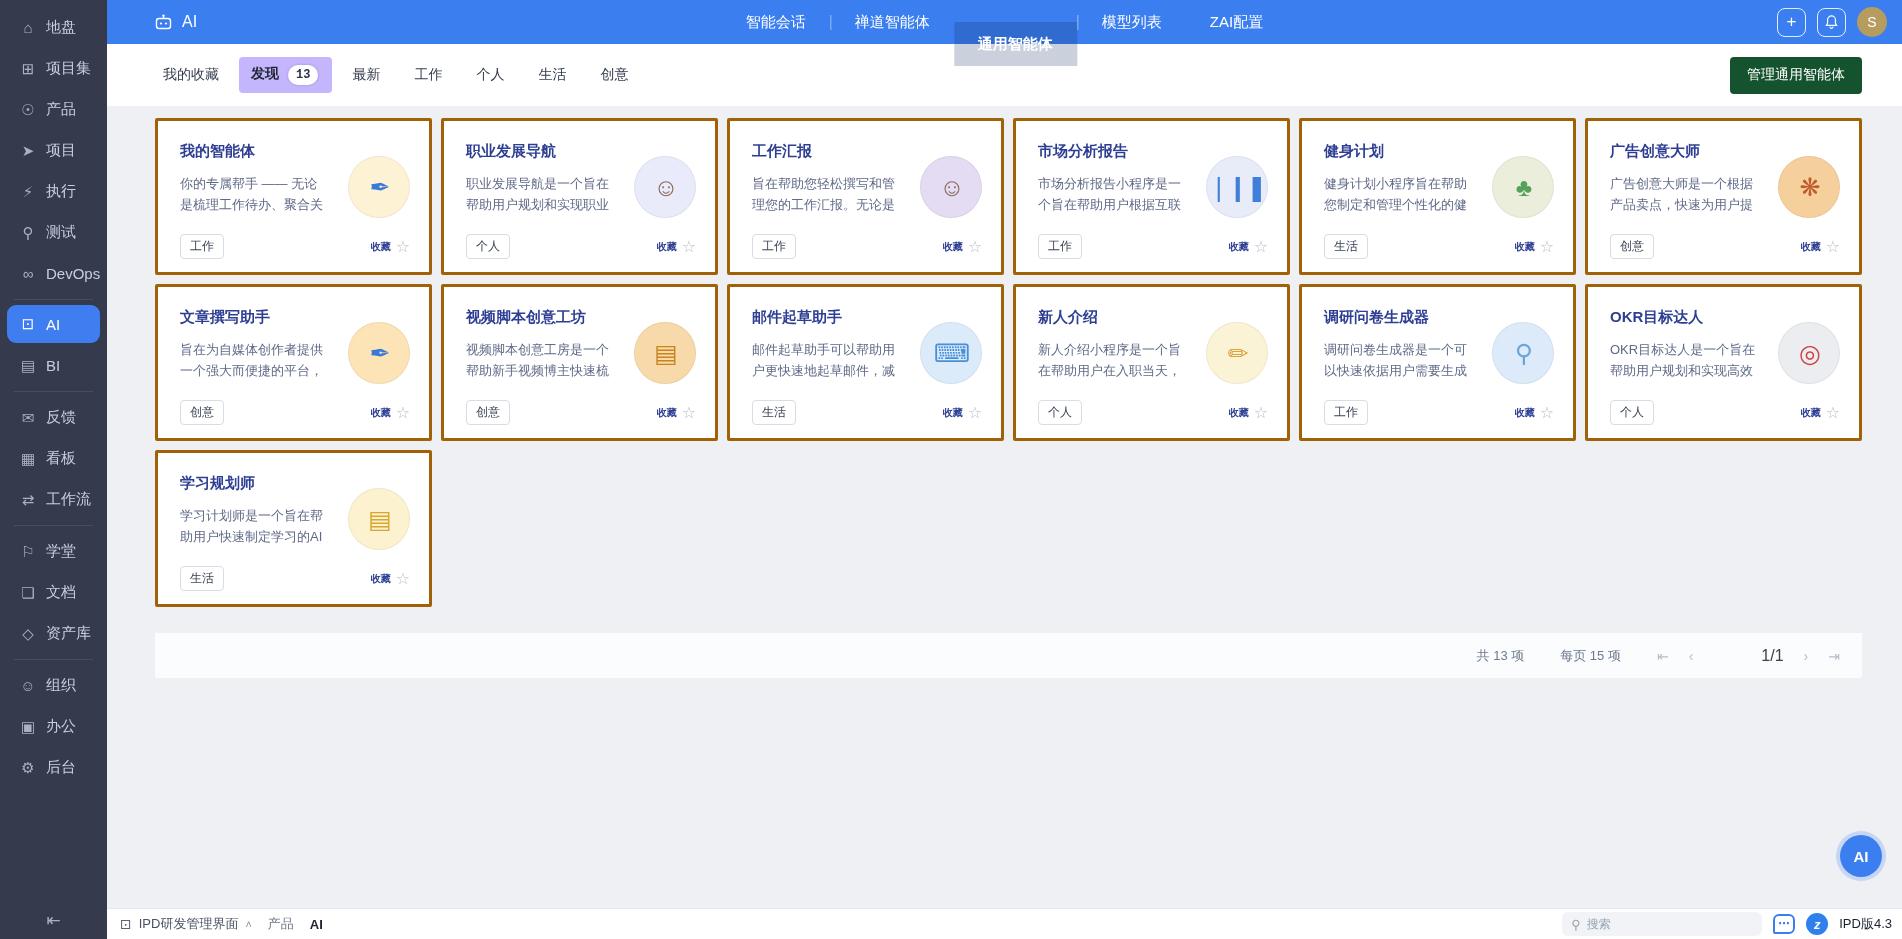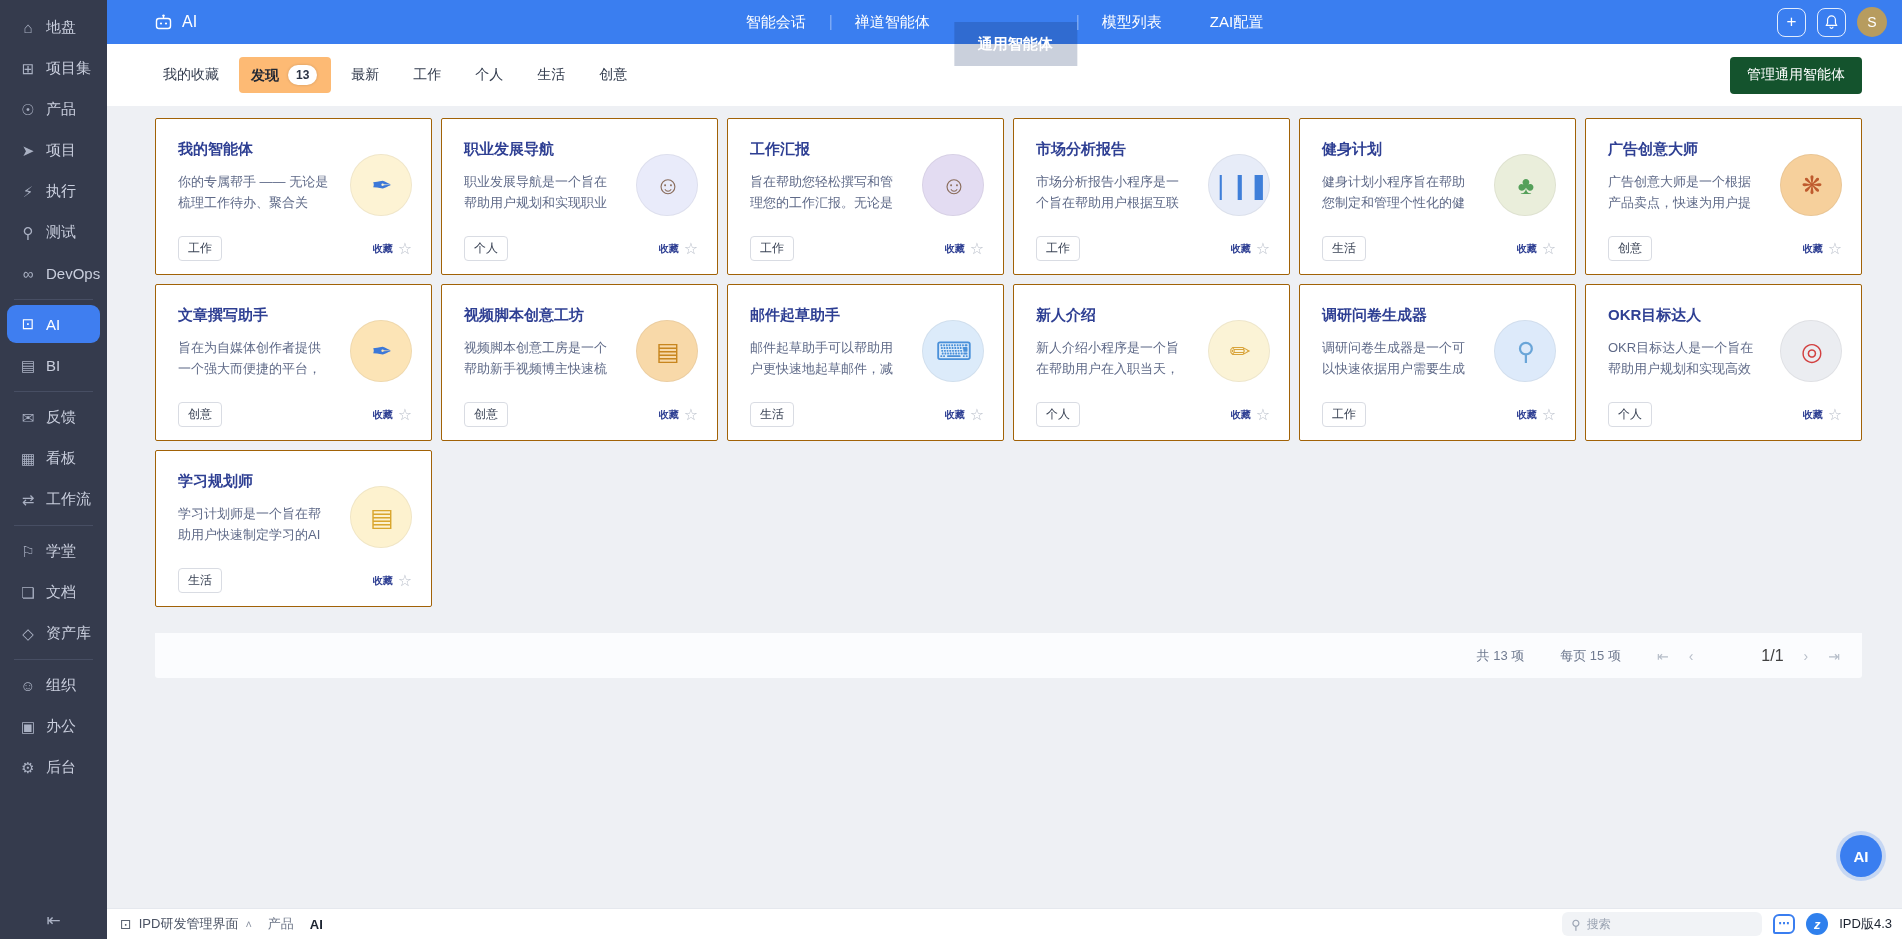--- a/index.html
+++ b/index.html
@@ -34,30 +34,30 @@
   .icon-btn { width:29px; height:29px; border:1px solid rgba(255,255,255,.85); border-radius:8px;
               display:flex; align-items:center; justify-content:center; font-size:17px; cursor:pointer; }
   .tb-avatar { width:30px; height:30px; border-radius:50%; background:#b79c5f; color:#fff;
                display:flex; align-items:center; justify-content:center; font-size:14px; cursor:pointer; }
 
   
   .content { position:absolute; left:107px; top:44px; right:0; bottom:0; background:#eef0f4; }
   .filterbar { height:62px; background:#fff; display:flex; align-items:center;
                padding:0 40px 0 42px; gap:6px; }
   .f-tab { font-size:14px; color:#333c4e; padding:8px 14px; border-radius:4px; display:flex;
-           gap:9px; align-items:flex-end; cursor:pointer; white-space:nowrap; }
-  .f-tab.active { background:#fdba74; font-weight:bold; color:#1f2633;padding-left:12px; }
+           gap:9px; align-items:flex-start; cursor:pointer; white-space:nowrap;font-family:Liberation Mono, monospace; }
+  .f-tab.active { background:#c4b5fd; font-weight:bold; color:#1f2633;padding-left:12px; }
   .f-count { background:#fff; border-radius:11px; padding:0 8px; font-size:12px; line-height:20px;
              font-weight:bold; color:#2b3344; box-shadow:0 0 3px rgba(0,0,0,.18); }
   .manage-btn { margin-left:auto; background:#14532d; color:#fff; border:none; border-radius:4px;
                 height:37px; padding:0 17px; font-size:14px; cursor:pointer;
                 font-family:"Liberation Sans","DejaVu Sans",sans-serif; }
 
   .grid { margin:12px 40px 0 48px; display:grid; grid-template-columns:repeat(6,1fr); gap:9px; }
-  .card { background:#fff; border:1px solid #a16207; border-radius:2px; height:157px;
+  .card { background:#fff; border:3px solid #a16207; border-radius:2px; height:157px;
           position:relative; padding:21px 20px 0 22px; cursor:pointer; }
   .card-title { font-size:15px; font-weight:bold; color:#2e3f93; margin-bottom:12px; }
   .card-desc { font-size:13px; color:#5f6a88; line-height:21px; height:42px; overflow:hidden;
                padding-right:80px; }
   .card-avatar { position:absolute; right:19px; top:35px; width:62px; height:62px; border-radius:50%;
                  display:flex; align-items:center; justify-content:center; font-size:25px;
                  border:1px solid rgba(0,0,0,.05); letter-spacing:-2px; }
   .card-foot { position:absolute; left:22px; right:19px; bottom:13px; display:flex;
                justify-content:space-between; align-items:center; }
   .card-tag { border:1px solid #d9dce3; border-radius:4px; padding:3px 9px; font-size:12px;

